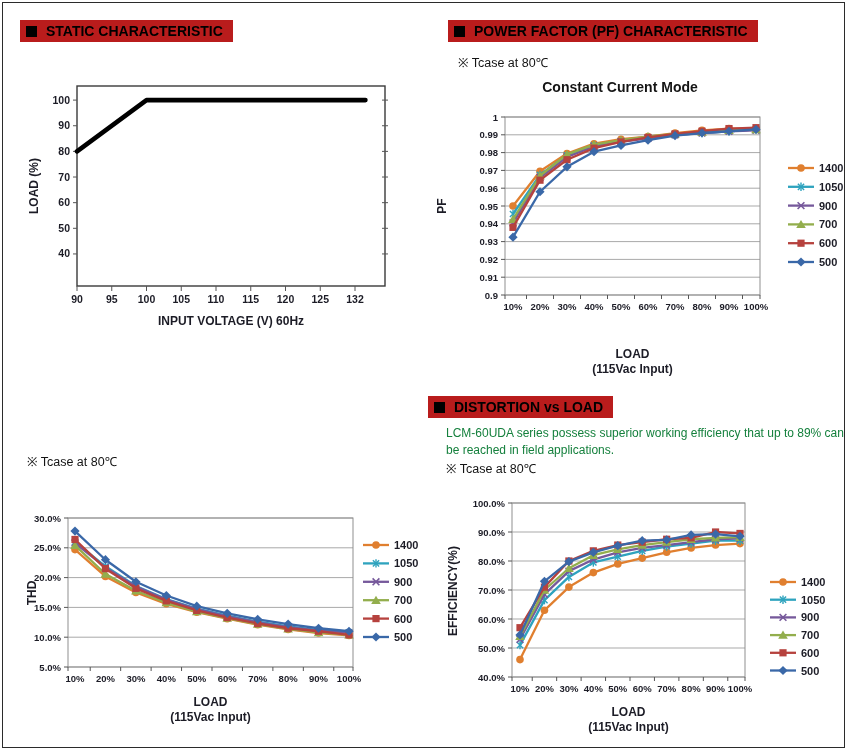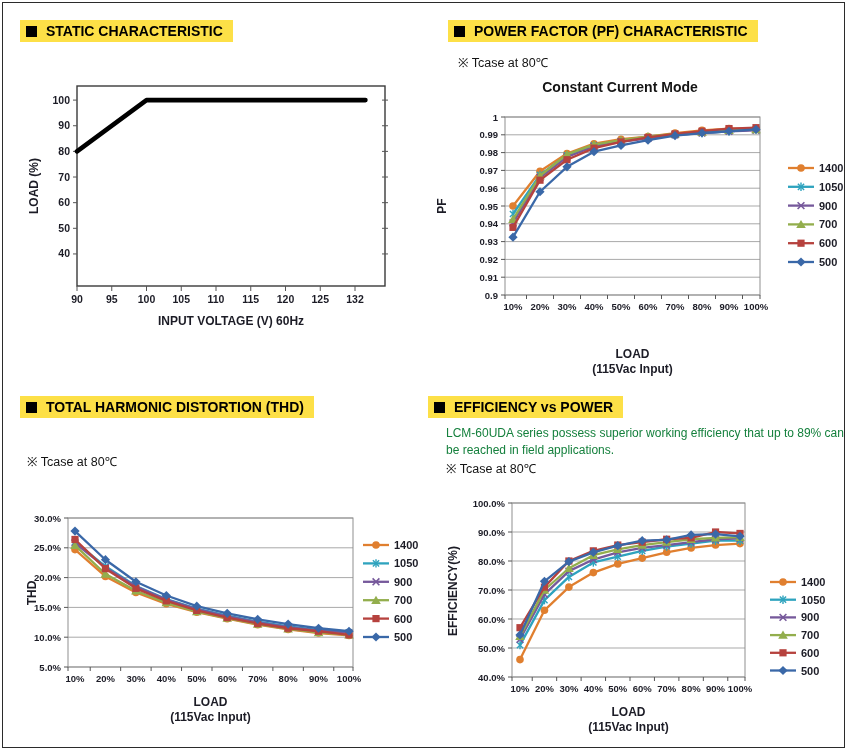--- a/index.html
+++ b/index.html
@@ -1,45 +1,41 @@
 <!DOCTYPE html>
 <html><head>
 <meta charset="utf-8">
 <style>
   html,body{margin:0;padding:0;background:#ffffff;}
   #page{position:relative;width:856px;height:755px;background:#ffffff;font-family:"Liberation Sans",sans-serif;overflow:hidden;}
   #frame{position:absolute;left:2px;top:2px;width:841px;height:744px;border:1px solid #2b2b2b;}
-  .hdr{position:absolute;background:#fde047;height:22px;display:flex;align-items:center;padding:0 10px 0 6px;font-weight:bold;font-size:14px;color:#000;white-space:nowrap;}
+  .hdr{position:absolute;background:#b91c1c;height:22px;display:flex;align-items:center;padding:0 10px 0 6px;font-weight:bold;font-size:14px;color:#000;white-space:nowrap;}
   .sq{width:11px;height:11px;background:#000;display:inline-block;margin-right:9px;flex:0 0 auto;}
   .note{position:absolute;font-size:12.5px;color:#141414;white-space:nowrap;}
   .desc{position:absolute;font-size:12px;color:#15803d;white-space:nowrap;}
   .chart-title{position:absolute;font-weight:bold;font-size:14px;color:#141414;text-align:center;}
   svg{position:absolute;overflow:visible;}
 </style>
 </head>
 <body>
 
 <div id="page">
   <div id="frame"></div>
 
   <div class="hdr" style="left:20px;top:20px;">
     <span class="sq"></span>
     <span>STATIC CHARACTERISTIC</span>
   </div>
   <div class="hdr" style="left:428px;top:20px;margin-left:20px;">
     <span class="sq"></span>
     <span>POWER FACTOR (PF) CHARACTERISTIC</span>
   </div>
-  <div class="hdr" style="left:20px;top:396px;">
-    <span class="sq"></span>
-    <span>TOTAL HARMONIC DISTORTION (THD)</span>
-  </div>
   <div class="hdr" style="left:428px;top:396px;">
     <span class="sq"></span>
-    <span>EFFICIENCY vs POWER</span>
+    <span>DISTORTION vs LOAD</span>
   </div>
 
   <div class="note" style="left:458px;top:54px;">※ Tcase at 80℃</div>
   <div class="chart-title" style="left:425px;top:79px;width:390px;">Constant Current Mode</div>
   <div class="note" style="left:27px;top:453px;">※ Tcase at 80℃</div>
   <div class="desc" style="left:446px;top:426px;">LCM-60UDA series possess superior working efficiency that up to 89% can</div>
   <div class="desc" style="left:446px;top:443px;">be reached in field applications.</div>
   <div class="note" style="left:446px;top:460px;">※ Tcase at 80℃</div>
 
   <svg id="chart-static" width="408" height="275" style="left:14px;top:78px;">

